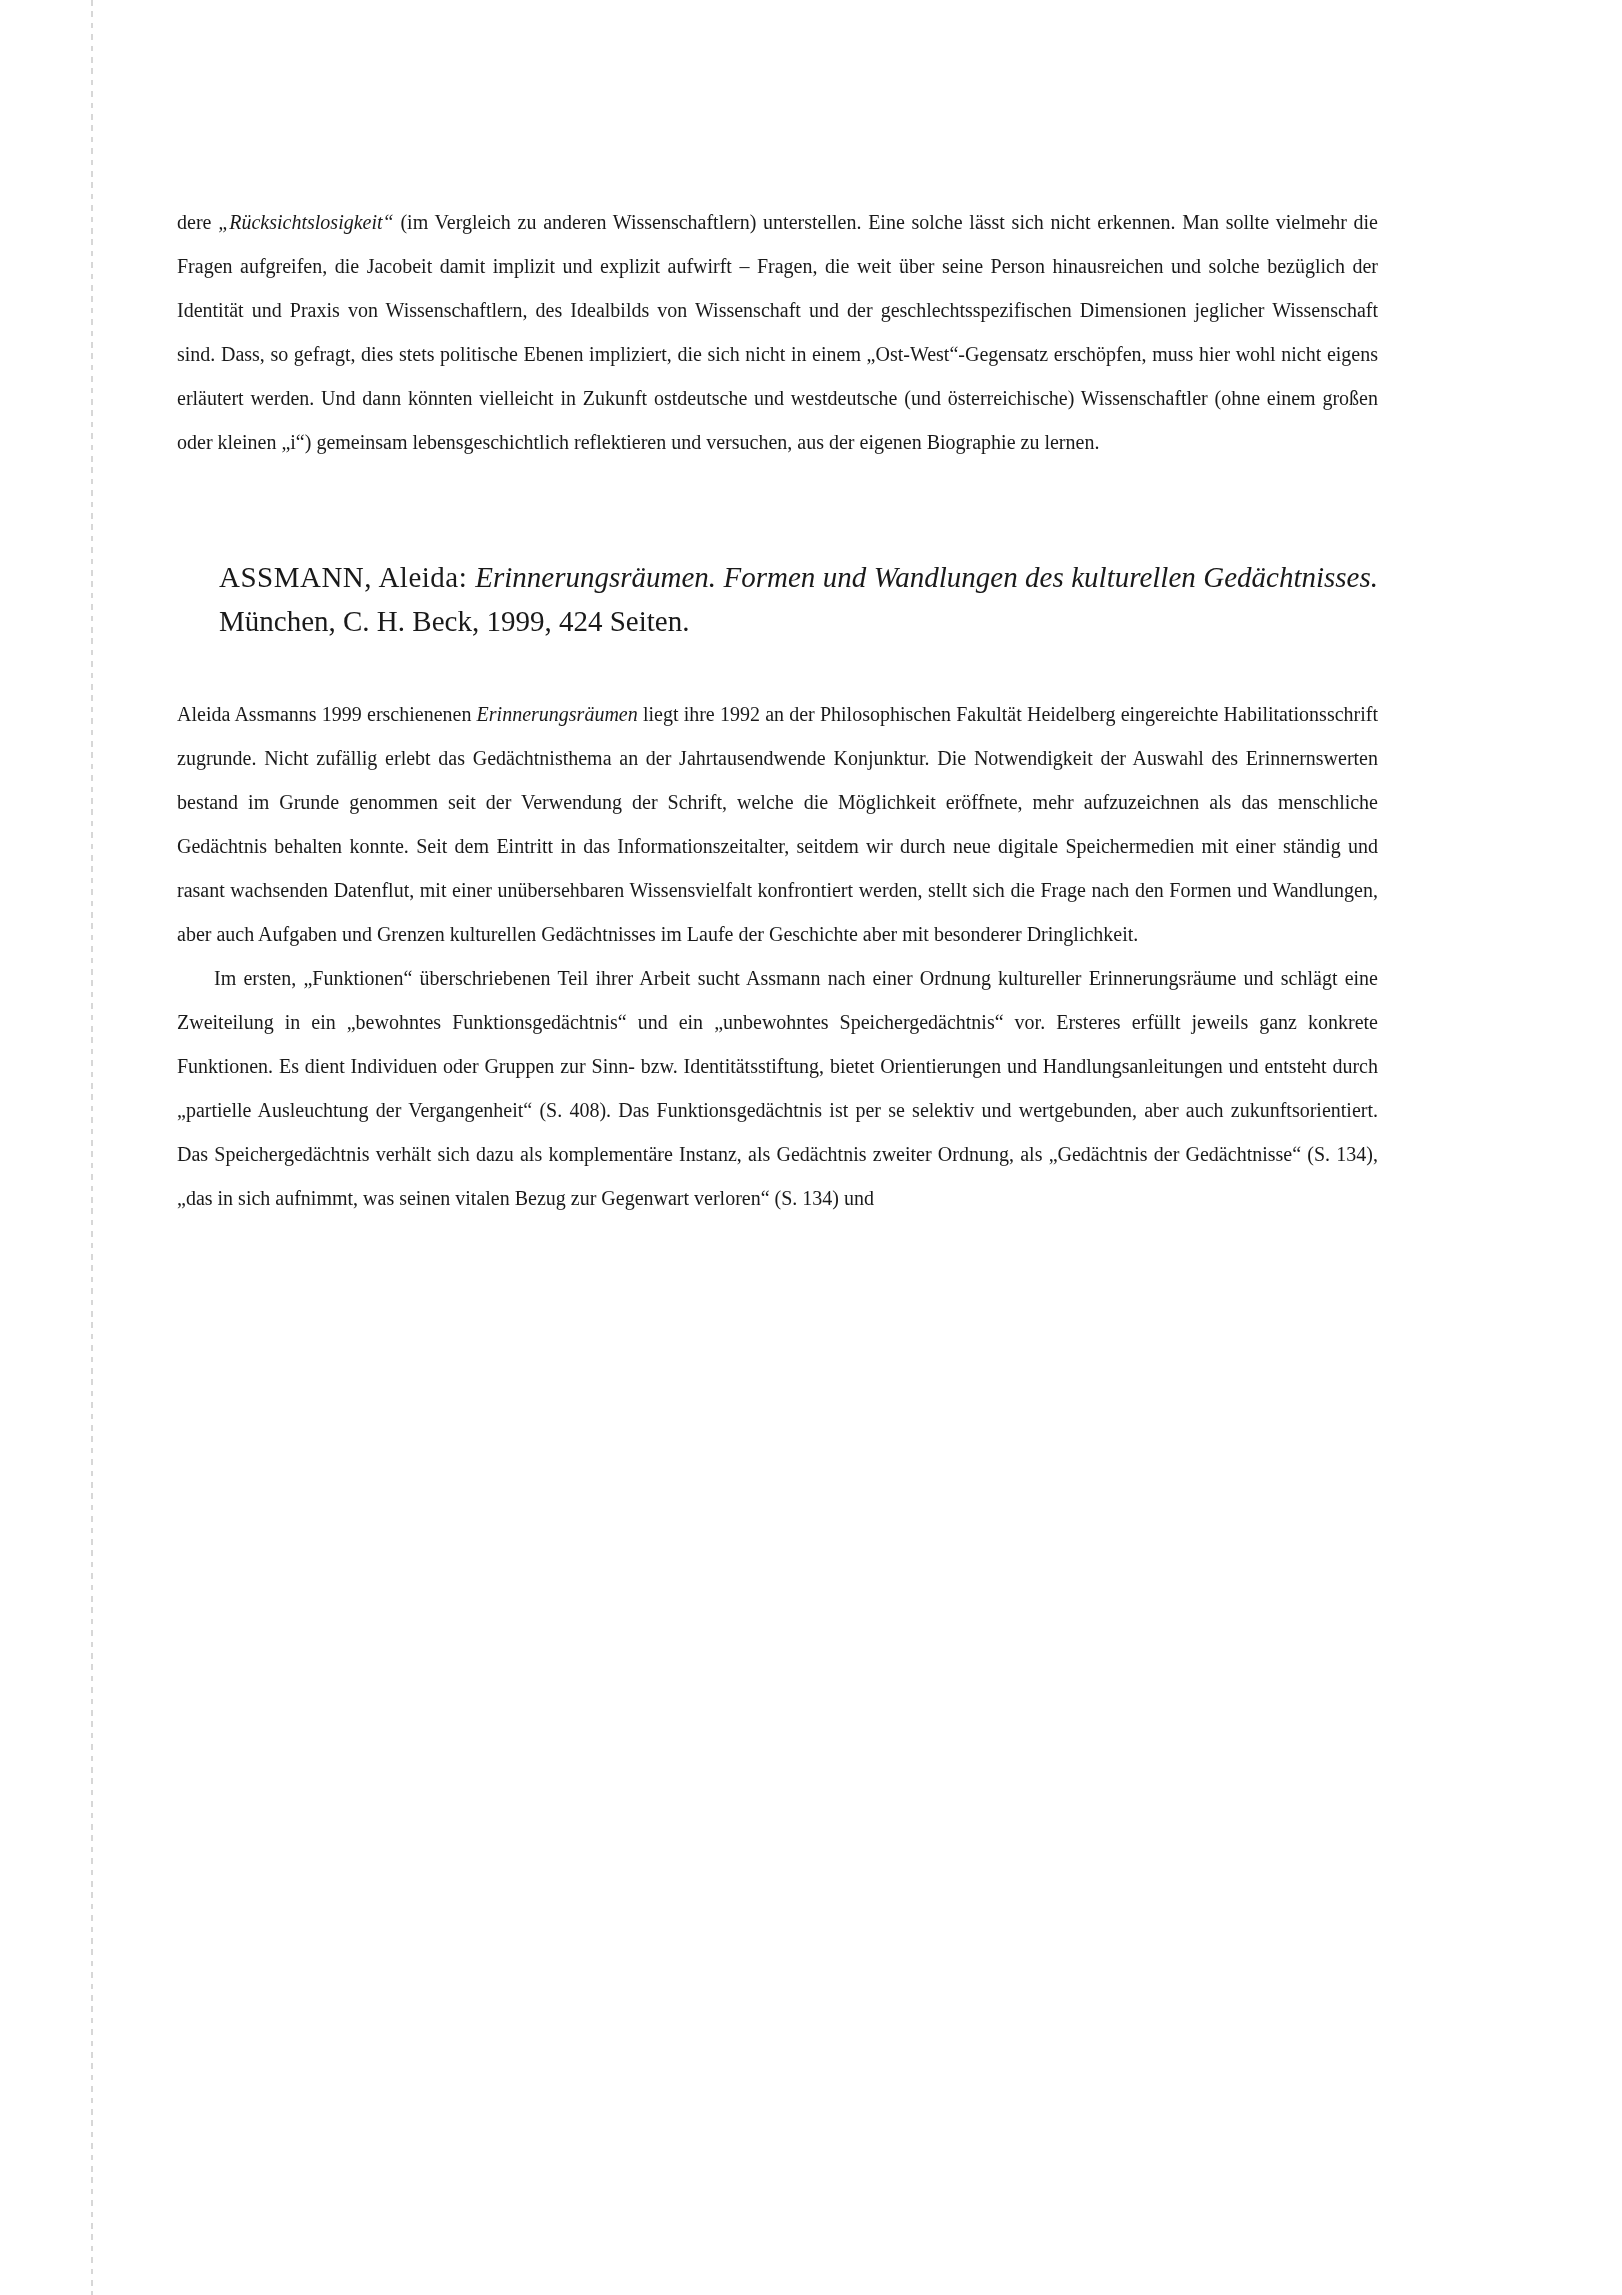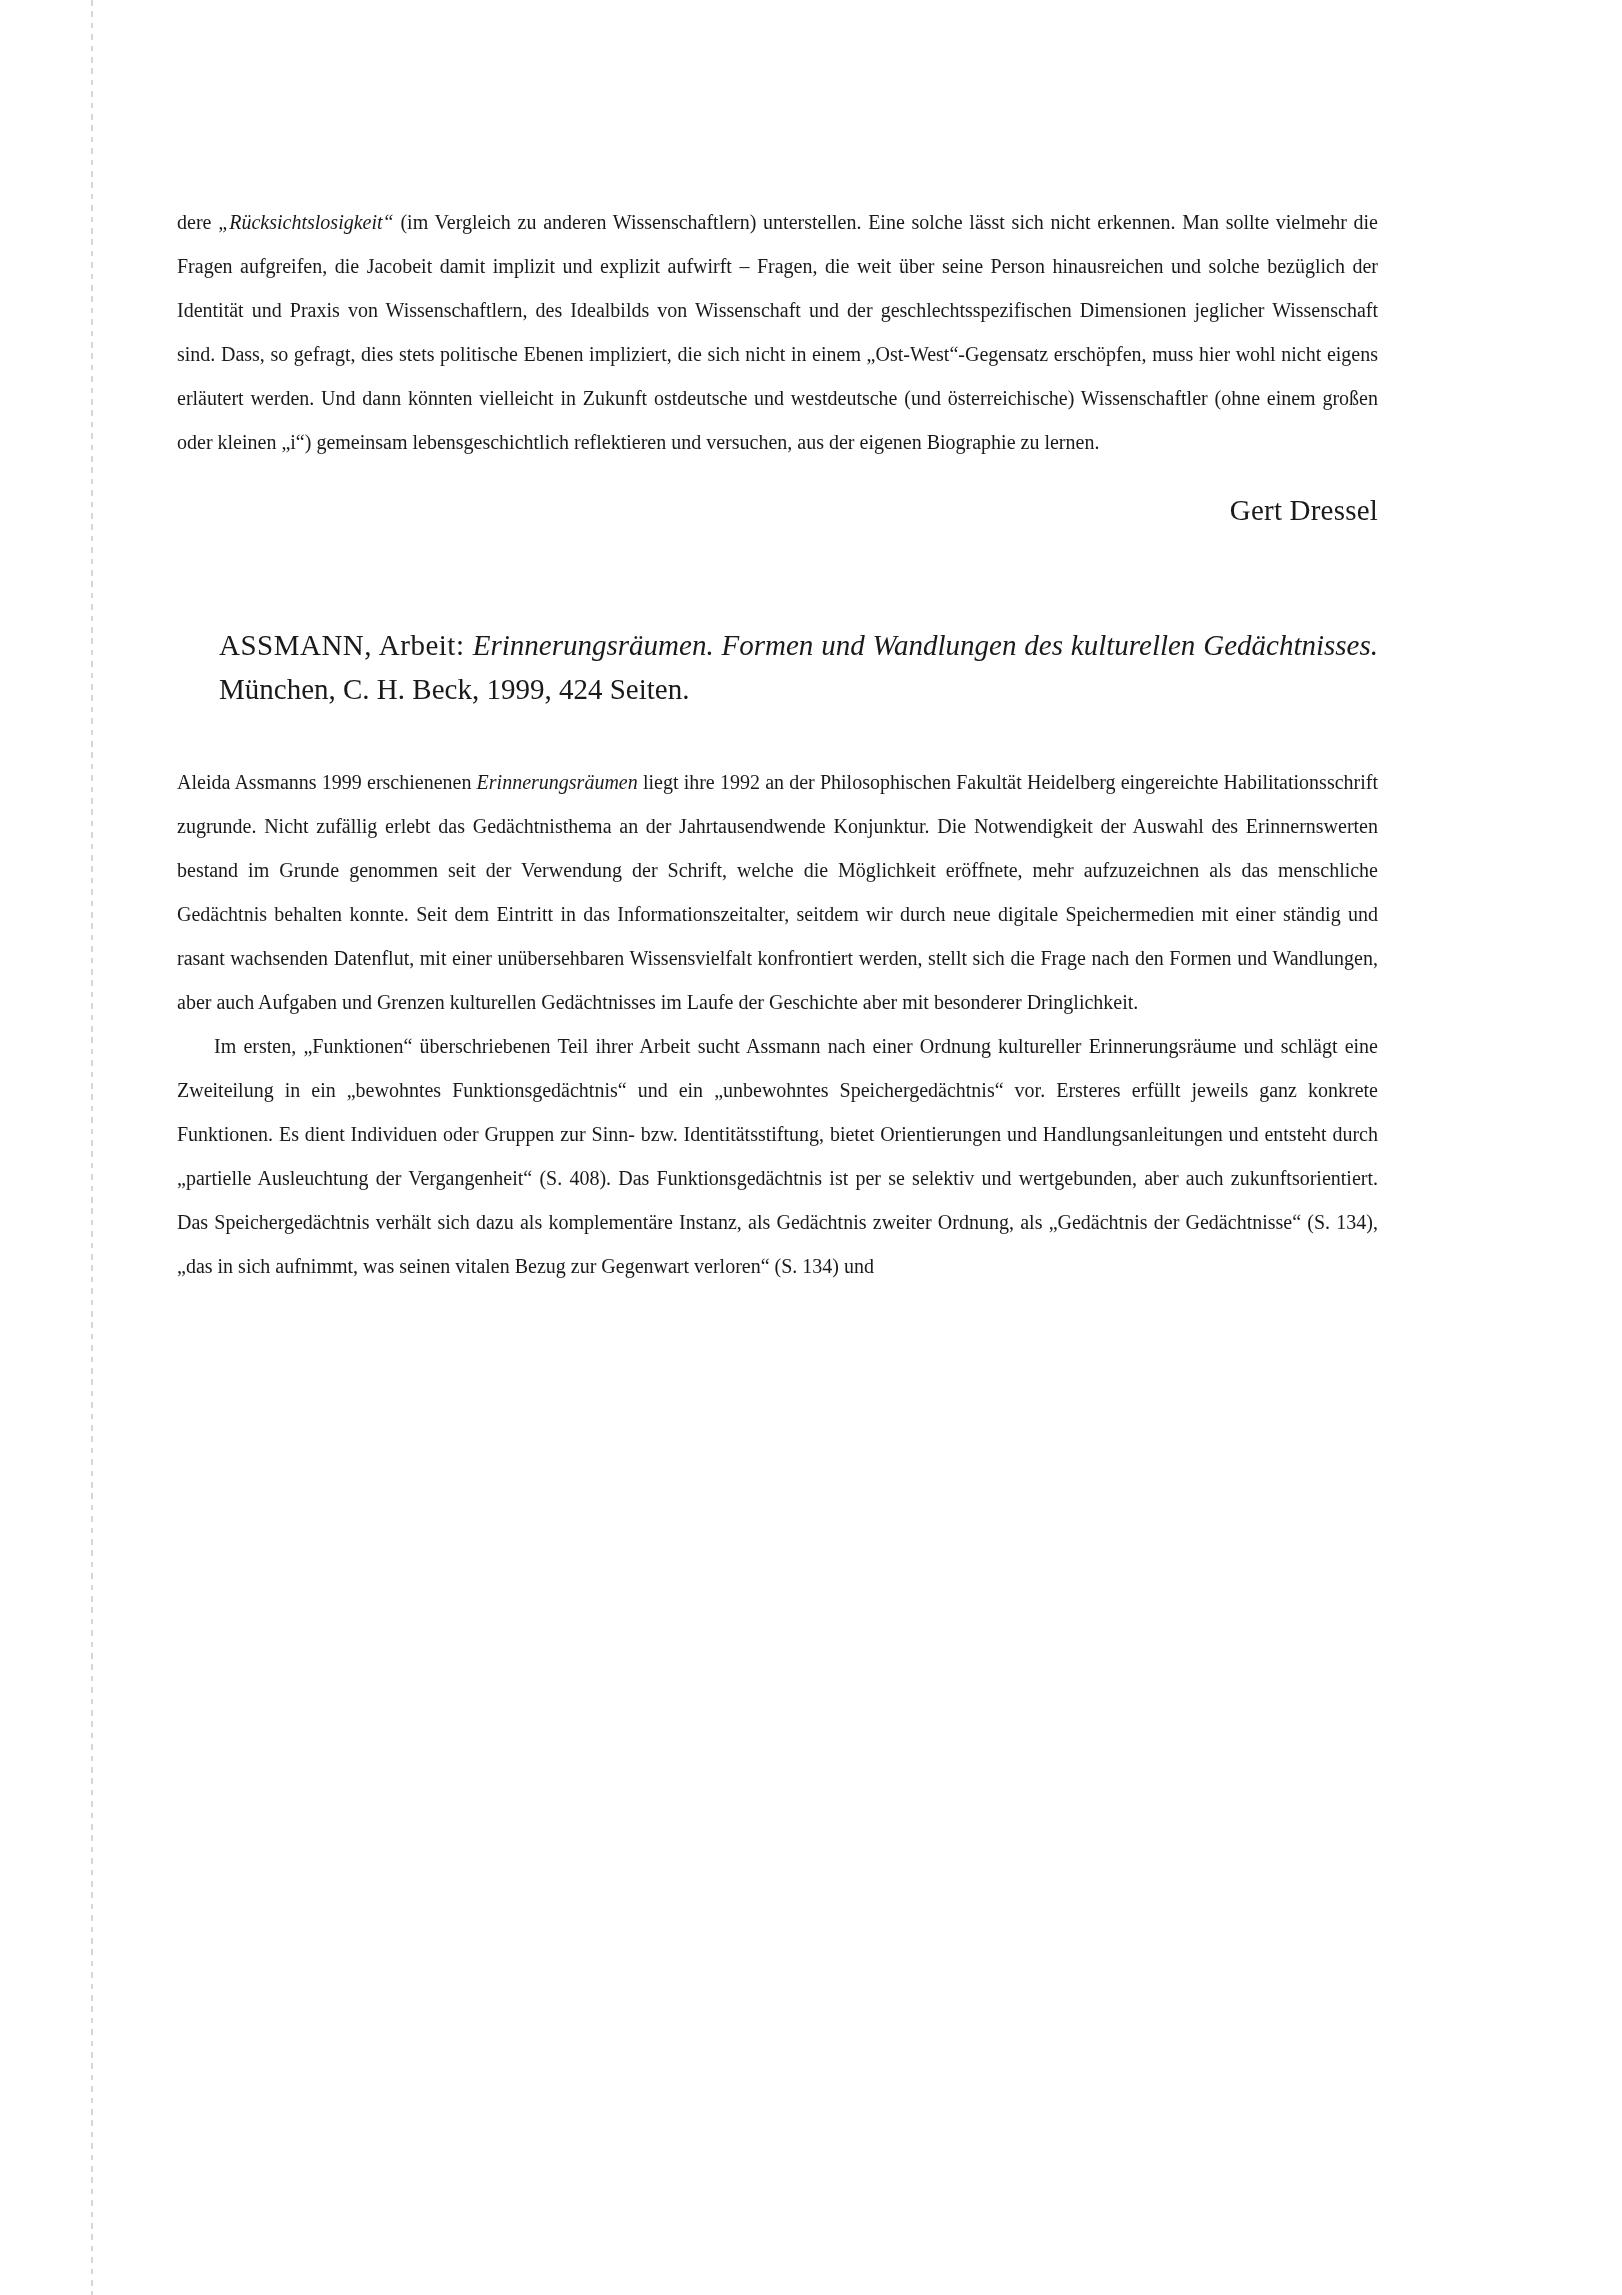--- a/index.html
+++ b/index.html
@@ -126,23 +126,22 @@
 
 <div class="page">
 
   <div class="scan-edge"></div>
 
   <div class="content">
 
 
     <p class="para first"><span>dere </span><span class="it">„Rücksichtslosigkeit“</span><span> (im Vergleich zu anderen Wissenschaftlern) unterstellen. Eine solche lässt sich nicht erkennen. Man sollte vielmehr die Fragen aufgreifen, die Jacobeit damit implizit und explizit aufwirft – Fragen, die weit über seine Person hinausreichen und solche bezüglich der Identität und Praxis von Wissenschaftlern, des Idealbilds von Wissenschaft und der geschlechtsspezifischen Dimensionen jeglicher Wissenschaft sind. Dass, so gefragt, dies stets politische Ebenen impliziert, die sich nicht in einem „Ost-West“-Gegensatz erschöpfen, muss hier wohl nicht eigens erläutert werden. Und dann könnten vielleicht in Zukunft ostdeutsche und westdeutsche (und österreichische) Wissenschaftler (ohne einem großen oder kleinen „i“) gemeinsam lebensgeschichtlich reflektieren und versuchen, aus der eigenen Biographie zu lernen.</span></p>
 
-    <div class="signature">Gert Dressel</div>
 
-    <div class="ref-block"><span class="surname">ASSMANN, Arbeit: </span><span class="it">Erinnerungsräumen. Formen und Wandlungen des kulturellen Gedächtnisses.</span><span> München, C. H. Beck, 1999, 424 Seiten.</span></div>
+    <div class="ref-block"><span class="surname">ASSMANN, Aleida: </span><span class="it">Erinnerungsräumen. Formen und Wandlungen des kulturellen Gedächtnisses.</span><span> München, C. H. Beck, 1999, 424 Seiten.</span></div>
 
     <div class="body-block">
       <p class="para"><span>Aleida Assmanns 1999 erschienenen </span><span class="it">Erinnerungsräumen</span><span> liegt ihre 1992 an der Philosophischen Fakultät Heidelberg eingereichte Habilitationsschrift zugrunde. Nicht zufällig erlebt das Gedächtnisthema an der Jahrtausendwende Konjunktur. Die Notwendigkeit der Auswahl des Erinnernswerten bestand im Grunde genommen seit der Verwendung der Schrift, welche die Möglichkeit eröffnete, mehr aufzuzeichnen als das menschliche Gedächtnis behalten konnte. Seit dem Eintritt in das Informationszeitalter, seitdem wir durch neue digitale Speichermedien mit einer ständig und rasant wachsenden Datenflut, mit einer unübersehbaren Wissensvielfalt konfrontiert werden, stellt sich die Frage nach den Formen und Wandlungen, aber auch Aufgaben und Grenzen kulturellen Gedächtnisses im Laufe der Geschichte aber mit besonderer Dringlichkeit.</span></p>
       <p class="para indent">Im ersten, „Funktionen“ überschriebenen Teil ihrer Arbeit sucht Assmann nach einer Ordnung kultureller Erinnerungsräume und schlägt eine Zweiteilung in ein „bewohntes Funktionsgedächtnis“ und ein „unbewohntes Speichergedächtnis“ vor. Ersteres erfüllt jeweils ganz konkrete Funktionen. Es dient Individuen oder Gruppen zur Sinn- bzw. Identitätsstiftung, bietet Orientierungen und Handlungsanleitungen und entsteht durch „partielle Ausleuchtung der Vergangenheit“ (S. 408). Das Funktionsgedächtnis ist per se selektiv und wertgebunden, aber auch zukunftsorientiert. Das Speichergedächtnis verhält sich dazu als komplementäre Instanz, als Gedächtnis zweiter Ordnung, als „Gedächtnis der Gedächtnisse“ (S. 134), „das in sich aufnimmt, was seinen vitalen Bezug zur Gegenwart verloren“ (S. 134) und</p>
     </div>
 
   </div>
 </div>
 
 

